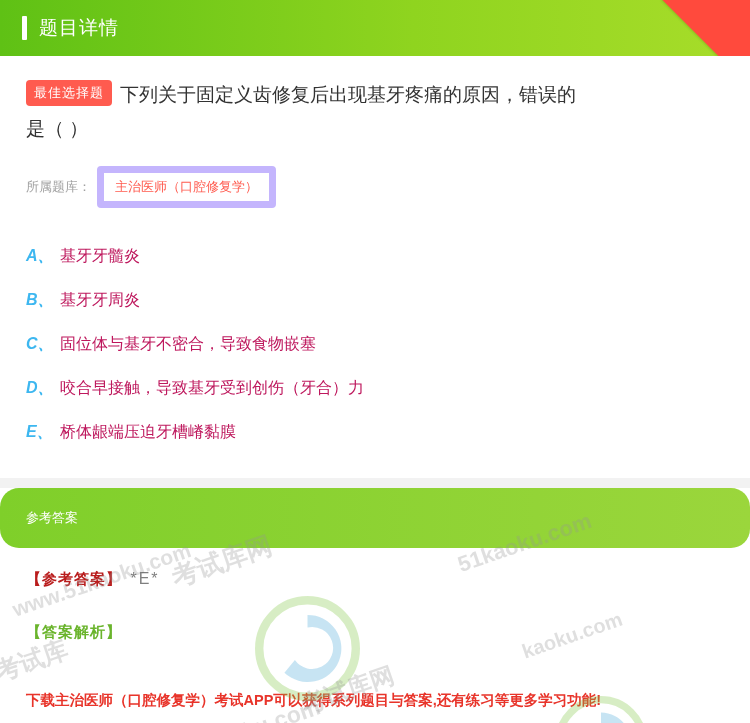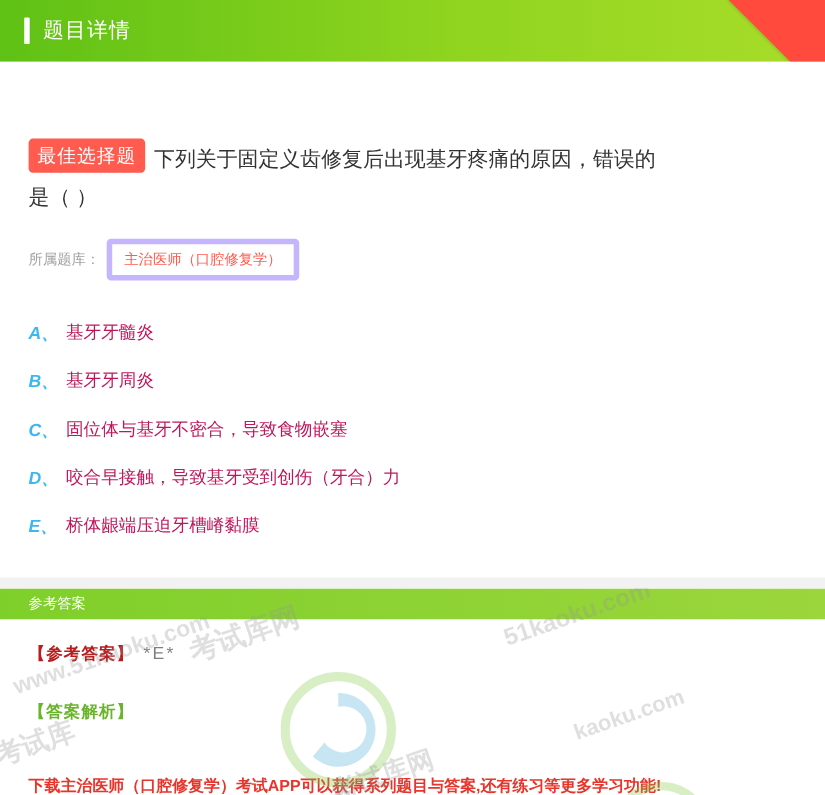--- a/index.html
+++ b/index.html
@@ -74,39 +74,38 @@
   .qline {
     display: block;
     font-size: 19px;
     color: #333333;
     line-height: 34px;
   }
   .tag-best {
     display: inline-block;
     background: #ff5b4f;
     color: #ffffff;
-    font-size: 17px;
+    font-size: 13px;
     padding: 4px 8px;
     border-radius: 4px;
     vertical-align: 4px;
     margin-right: 8px;
     letter-spacing: 1px;
-    margin-top: 48px;
   }
   .bank-row {
     margin: 20px 0 0 26px;
     display: flex;
     align-items: center;
   }
   .bank-label {
     font-size: 13px;
     color: #a0a0a0;
   }
   .bank-chip {
-    border: 5px solid #c4b5fd;
+    border: 7px solid #c4b5fd;
     color: #ff5b4f;
     font-size: 13px;
     border-radius: 4px;
     padding: 5px 11px;
     margin-left: 6px;
     background: #fff;
   }
   
   .options {
     margin-top: 26px;
@@ -132,27 +131,28 @@
     line-height: 22px;
   }
   
   .divider {
     height: 10px;
     background: #f2f2f2;
     margin-top: 24px;
   }
   
   .ans-bar {
-    height: 28px;
+    height: 60px;
     background: #8ed234;
     background: linear-gradient(to right, #7fcf2a, #9bd63c);
     display: flex;
     align-items: center;
     justify-content: space-between;
     padding: 0 26px;
+    border-radius: 19px;
   }
   .ans-bar span {
     color: #ffffff;
     font-size: 13px;
   }
   .ans-body {
     position: relative;
     padding: 22px 26px 10px 26px;
     min-height: 210px;
   }

